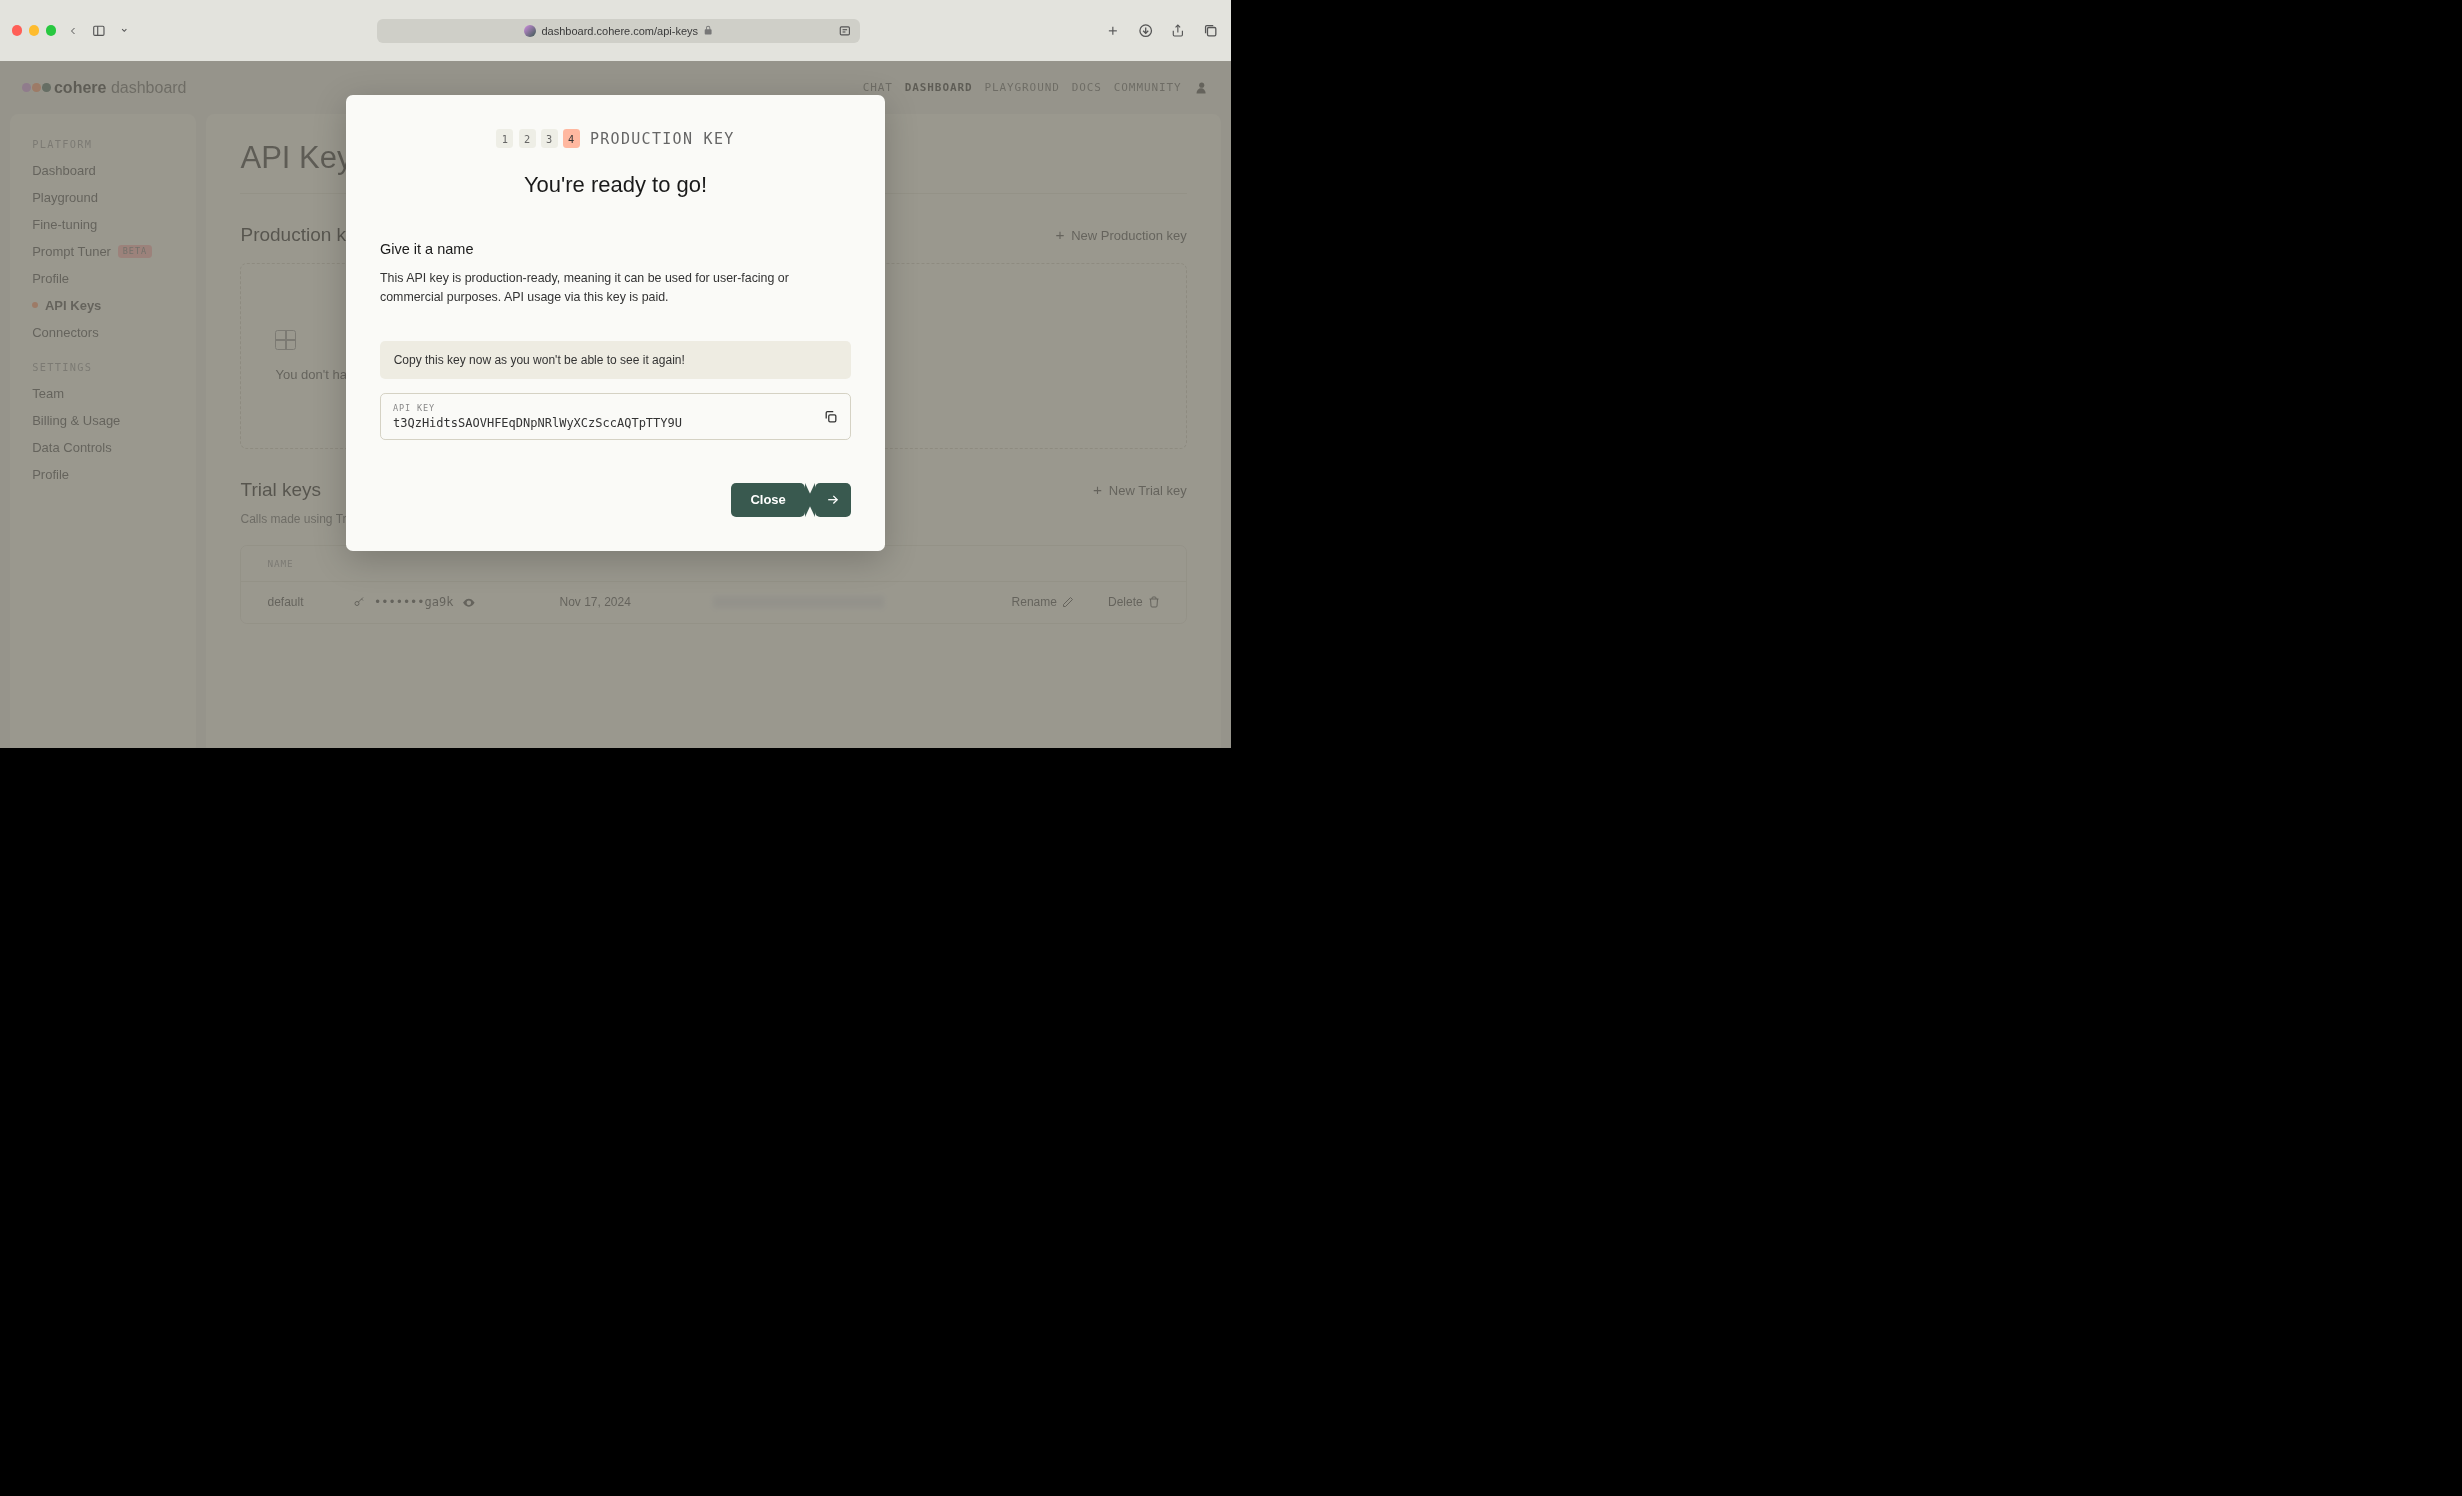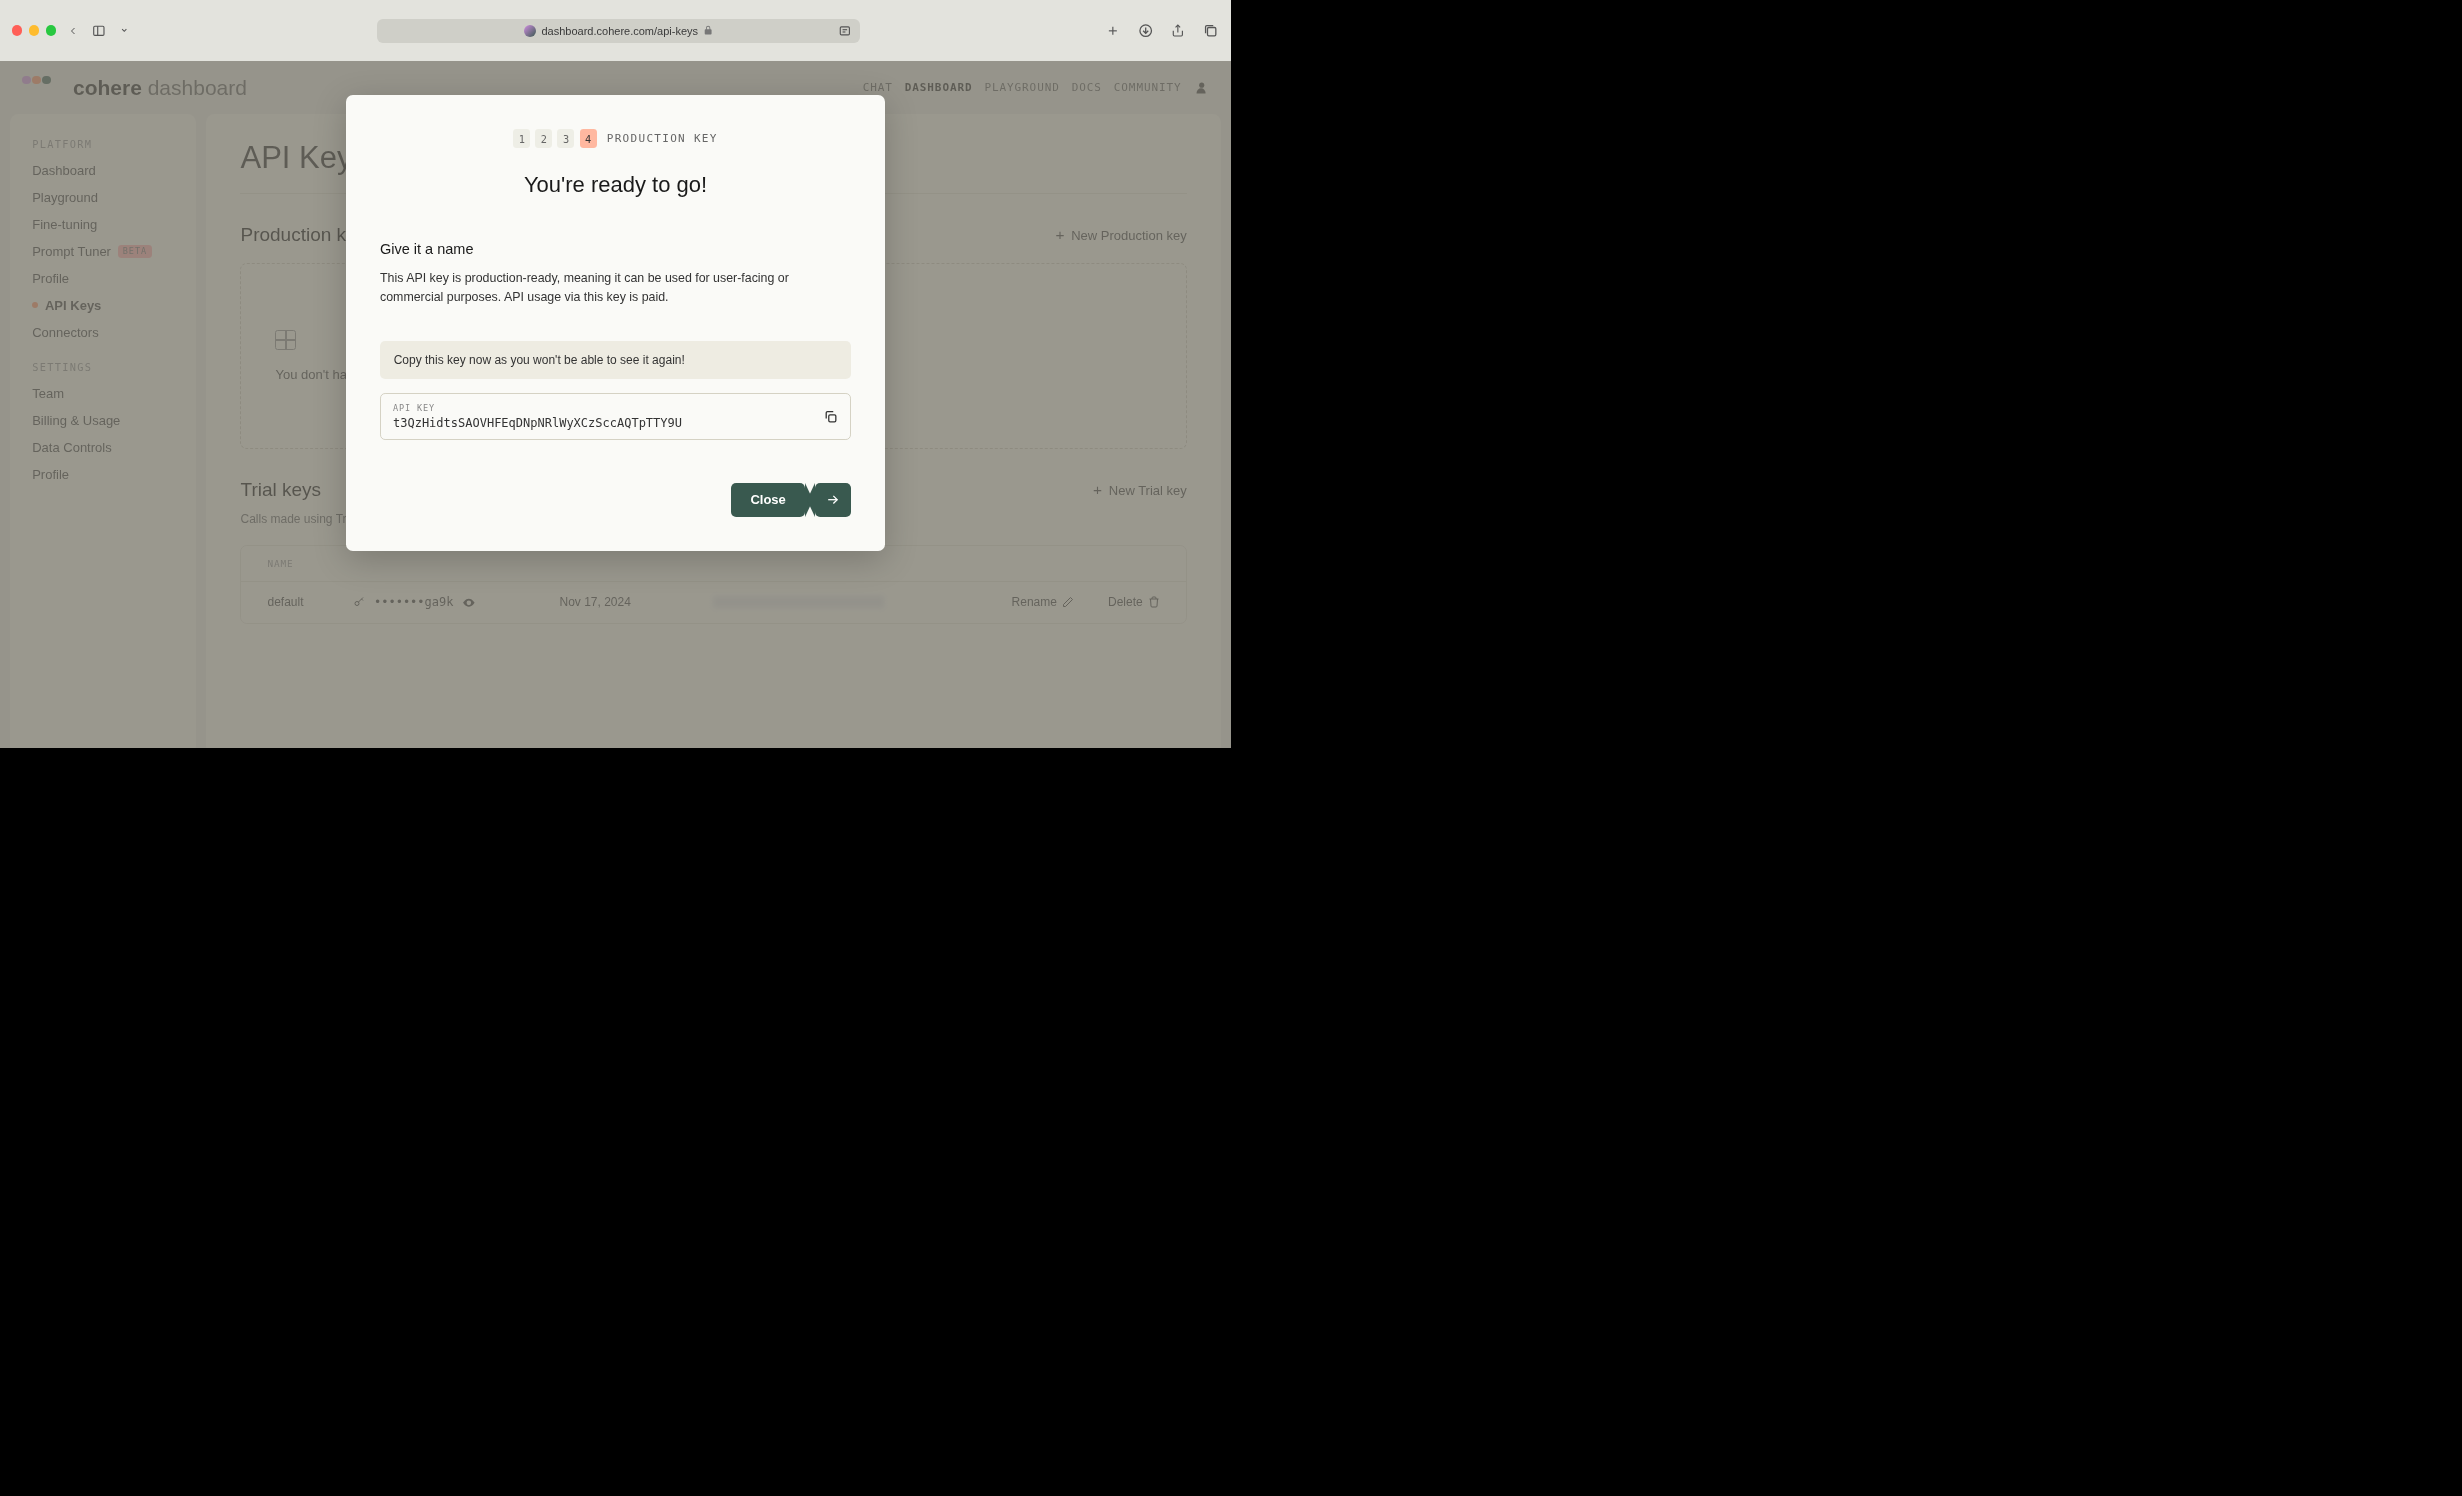--- a/index.html
+++ b/index.html
@@ -57,23 +57,23 @@
 }
 .top-nav {
   height: 43px;
   display: flex;
   align-items: center;
   padding: 0 17px;
   justify-content: space-between;
 }
 .brand {
   display: flex;
-  align-items: flex-start;
-  gap: 22px;
-  font-size: 21px;
+  align-items: center;
+  gap: 3px;
+  font-size: 16px;
   font-weight: 500;
   color: #1a1a1a;
 }
 .brand-dots { display: flex; gap: 1.7px; }
 .bd { width: 8.5px; height: 8.5px; border-radius: 50%; }
 .bd1 { background: #d18ee2; }
 .bd2 { background: #ff8a5a; }
 .bd3 { background: #39594f; }
 .brand-light { font-weight: 300; color: #555; }
 .nav-links { display: flex; gap: 12px; align-items: center; }
@@ -217,21 +217,21 @@
   font-size: 10.3px;
   width: 17px; height: 19px;
   display: flex; align-items: center; justify-content: center;
   background: #eeeee6;
   border-radius: 3.4px;
   color: #666;
 }
 .step.active { background: #ffb8a0; color: #333; }
 .step-label {
   font-family: ui-monospace, "SF Mono", Menlo, monospace;
-  font-size: 11px;
+  font-size: 15px;
   letter-spacing: 1.3px;
   color: #666;
   margin-left: 5.1px;
 }
 .modal-title {
   text-align: center;
   font-size: 22px;
   font-weight: 500;
   margin-top: 24px;
   color: #1a1a1a;

